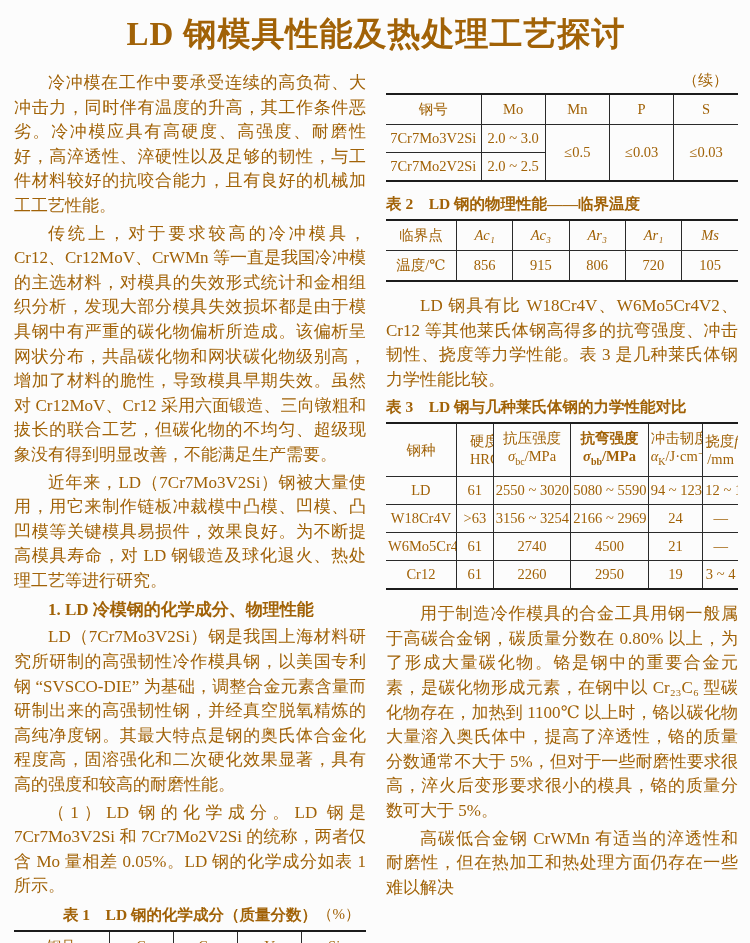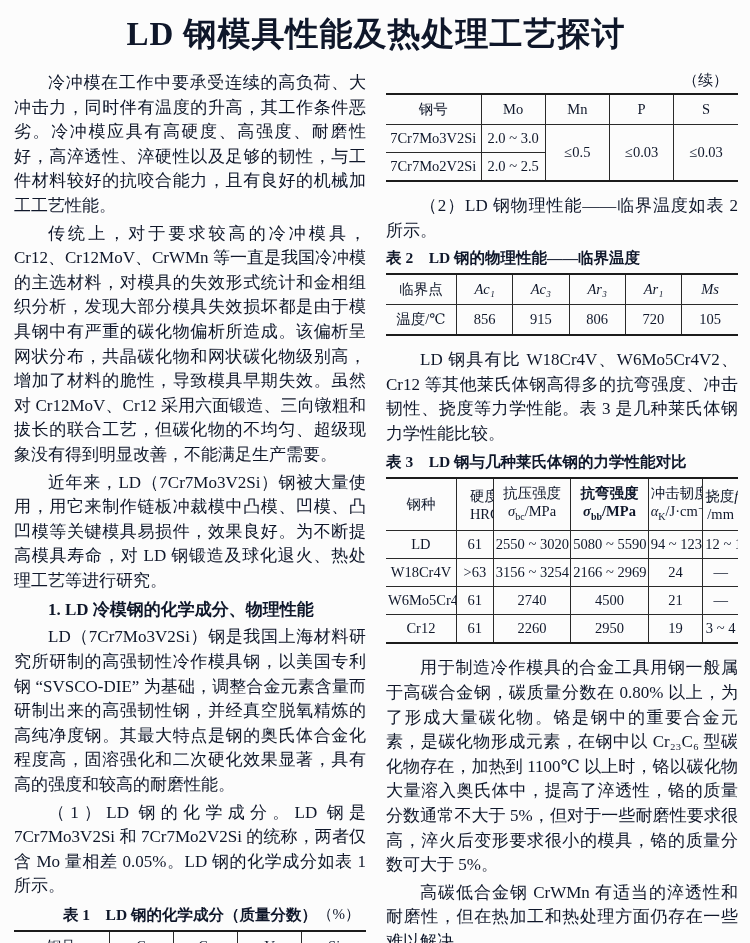--- a/index.html
+++ b/index.html
@@ -2,21 +2,21 @@
 <html><head>
 <meta charset="utf-8">
 <style>
   * { margin:0; padding:0; box-sizing:border-box; }
   html,body { background:#e8e8e8; }
   .page {
     position:relative;
     width:750px; height:943px;
     margin:0 auto;
     background:#fcfcfc;
-    color:#0f172a;
+    color:#a16207;
     font-family:"Liberation Serif","DejaVu Serif",serif;
     overflow:hidden;
     padding:10px 12px 0 14px;
   }
   .title {
     text-align:center;
     font-size:33px;
     font-weight:bold;
     letter-spacing:1px;
     margin:2px 0 14px 0;
@@ -158,21 +158,20 @@
           <td rowspan="2">≤0.03</td>
           <td rowspan="2">≤0.03</td>
         </tr>
         <tr>
           <td>7Cr7Mo2V2Si</td>
           <td>2.0 ~ 2.5</td>
         </tr>
       </tbody>
         </table>
 
-      <p class="para">（2）LD 钢物理性能——临界温度如表 2 所示。</p>
 
       <div class="caption-center">表 2　LD 钢的物理性能——临界温度</div>
       <table class="tbl t2">
         <tbody>
             <tr>
           <th>临界点</th>
           <th>Ac₁</th>
           <th>Ac₃</th>
           <th>Ar₃</th>
           <th>Ar₁</th>

